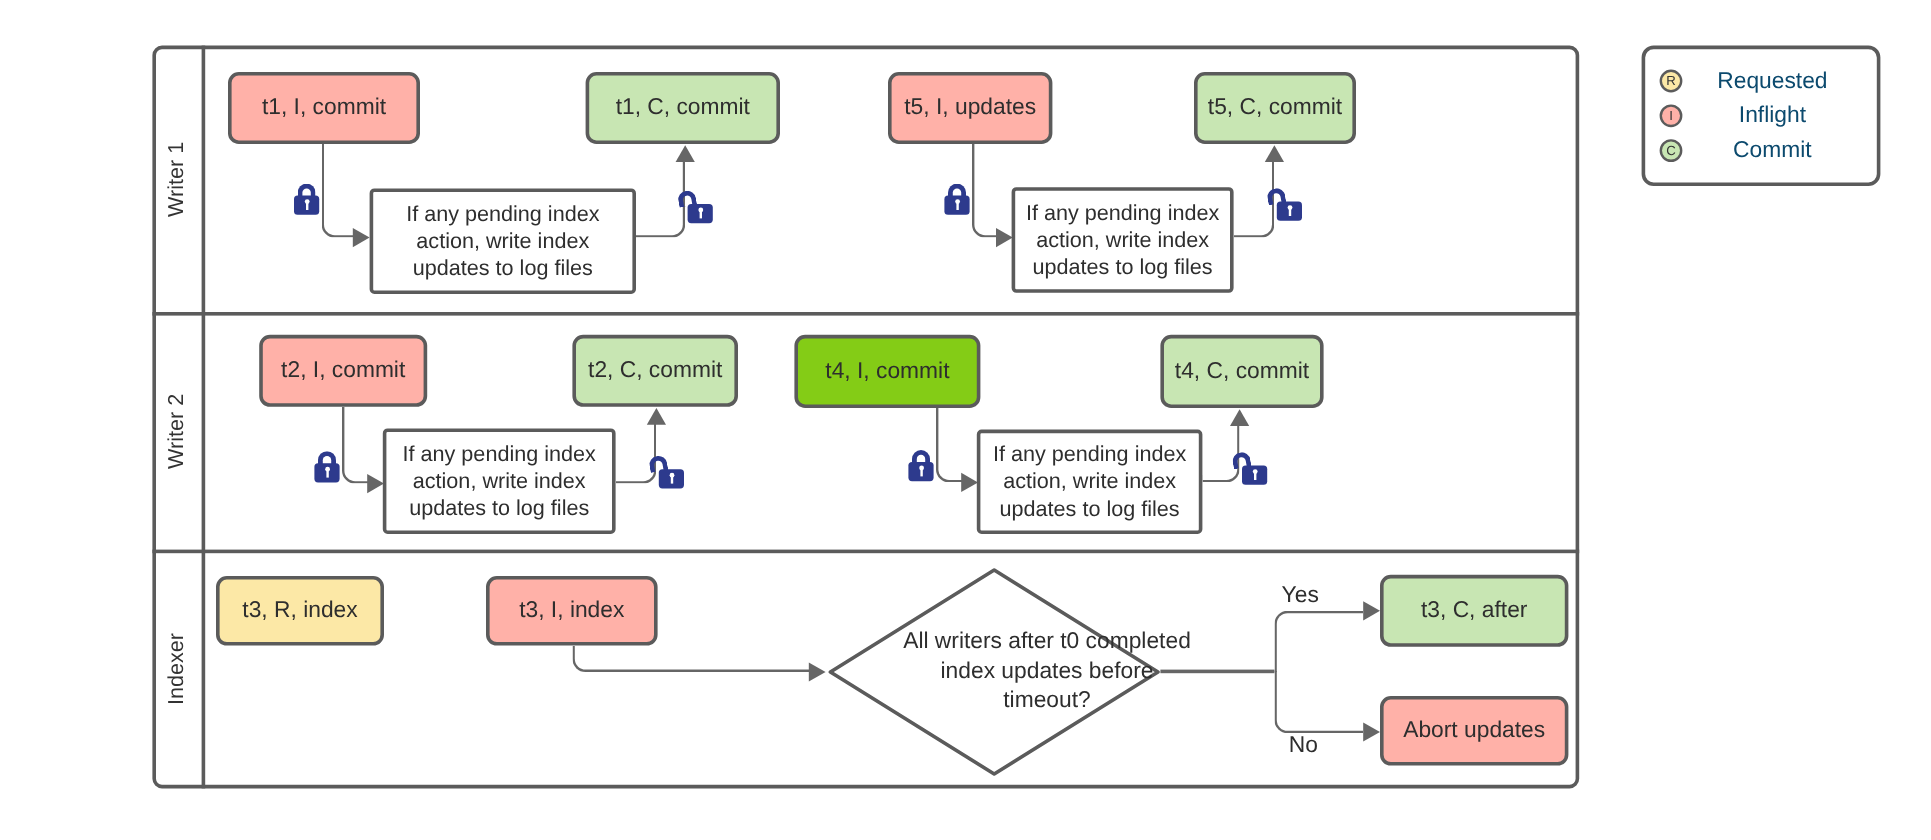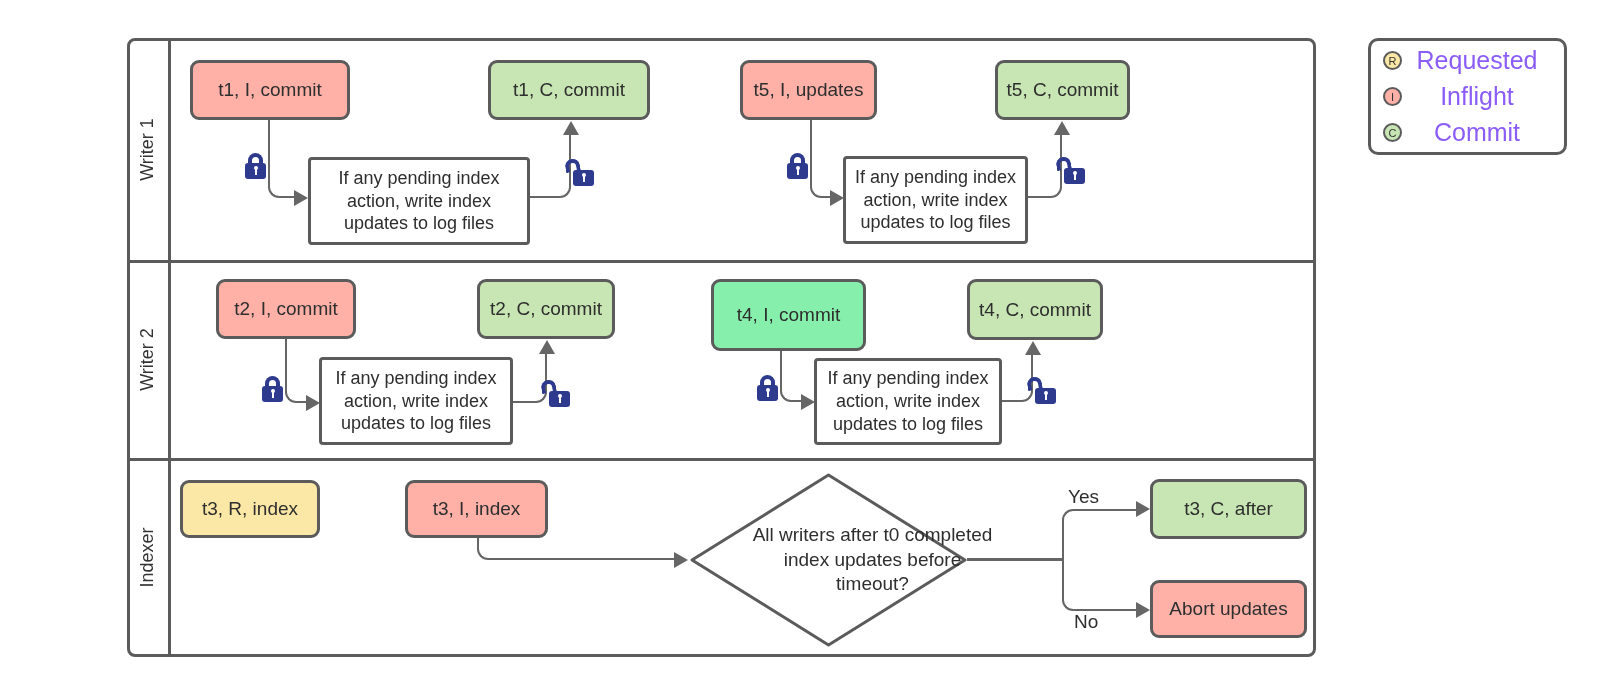--- a/index.html
+++ b/index.html
@@ -47,21 +47,21 @@
                 font-size:19px;line-height:1.3;z-index:3;margin-left:44px;}
   .branch-label{font-size:19px;color:#2e2e2e;z-index:3;}
 
   
   .legend{border:3px solid #5b5b5b;border-radius:10px;background:#fff;display:flex;
           flex-direction:column;justify-content:center;gap:7px;padding:10px 12px;z-index:3;}
   .legend-item{display:flex;align-items:center;}
   .legend-swatch{width:19px;height:19px;border-radius:50%;border:2px solid #5b5b5b;display:flex;
                  align-items:center;justify-content:center;font-size:11px;color:#333;
                  box-sizing:border-box;flex:0 0 auto;}
-  .legend-label{flex:1;text-align:center;font-size:25px;color:#8b5cf6;}
+  .legend-label{flex:1;text-align:center;font-size:19px;color:#0c4a6e;}
 </style>
 </head>
 <body>
 
 <div class="stage">
 
   <div class="abs pool" style="left:127px;top:38px;width:1189px;height:619px;"></div>
   <div class="abs vsep" style="left:168px;top:38px;height:619px;"></div>
   <div class="abs hsep" style="left:127px;top:260px;width:1189px;"></div>
   <div class="abs hsep" style="left:127px;top:458px;width:1189px;"></div>
@@ -132,21 +132,21 @@
       <i class="key"></i>
       <i class="stem"></i>
     </div>
   <div class="abs lock open" style="left:549px;top:381px;">
       <i class="shackle"></i>
       <i class="body"></i>
       <i class="key"></i>
       <i class="stem"></i>
     </div>
 
-  <div class="abs node" style="left: 711px; top: 279px; width: 155px; height: 72px; background-color: #86efac;">t4, I, commit</div>
+  <div class="abs node" style="left: 662px; top: 279px; width: 155px; height: 61px; background-color: #84cc16;">t4, I, commit</div>
   <div class="abs node" style="left: 967px; top: 279px; width: 136px; height: 61px; background-color: rgb(200, 230, 179);">t4, C, commit</div>
   <div class="abs proc" style="left:814px;top:358px;width:188px;height:87px;">If any pending index action, write index updates to log files</div>
 
   <div class="abs conn c-dr" style="left:780px;top:340px;width:23px;height:62px;"></div>
   <div class="abs arr-r" style="left:801px;top:394px;"></div>
   <div class="abs conn c-ru" style="left:1002px;top:352px;width:31px;height:50px;"></div>
   <div class="abs arr-u" style="left:1025px;top:341px;"></div>
   <div class="abs lock" style="left:757px;top:375px;">
       <i class="shackle"></i>
       <i class="body"></i>

